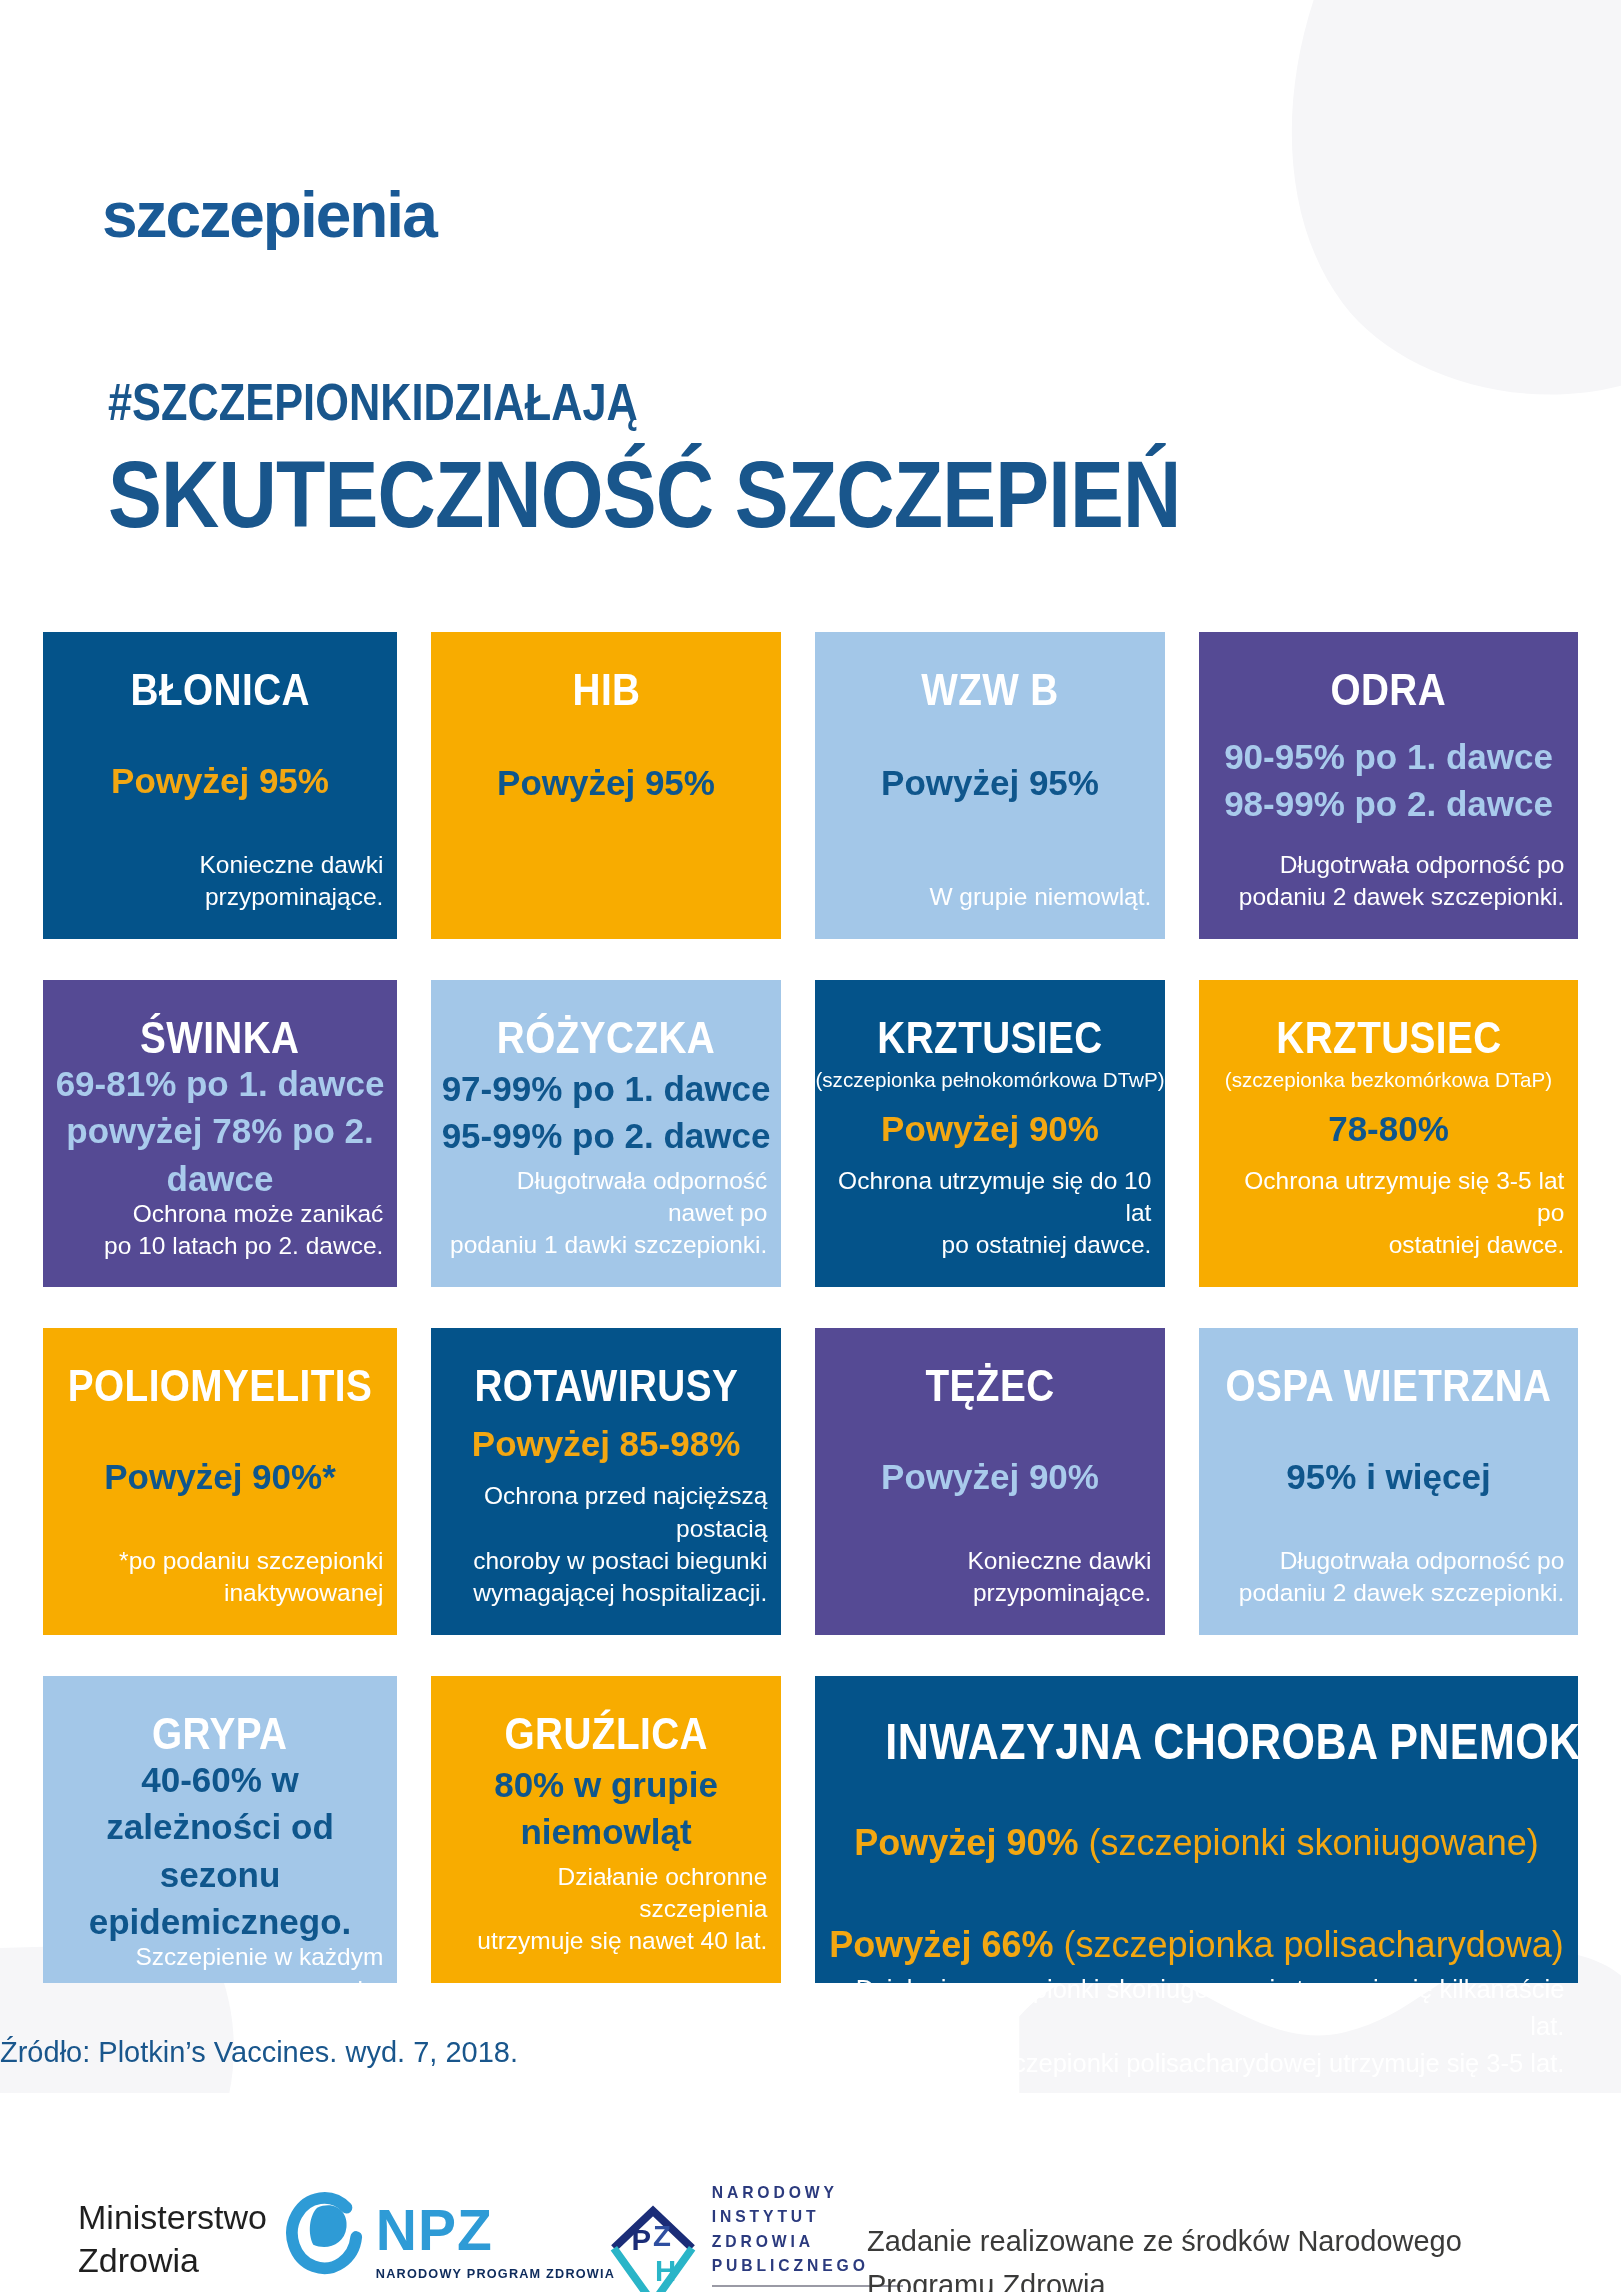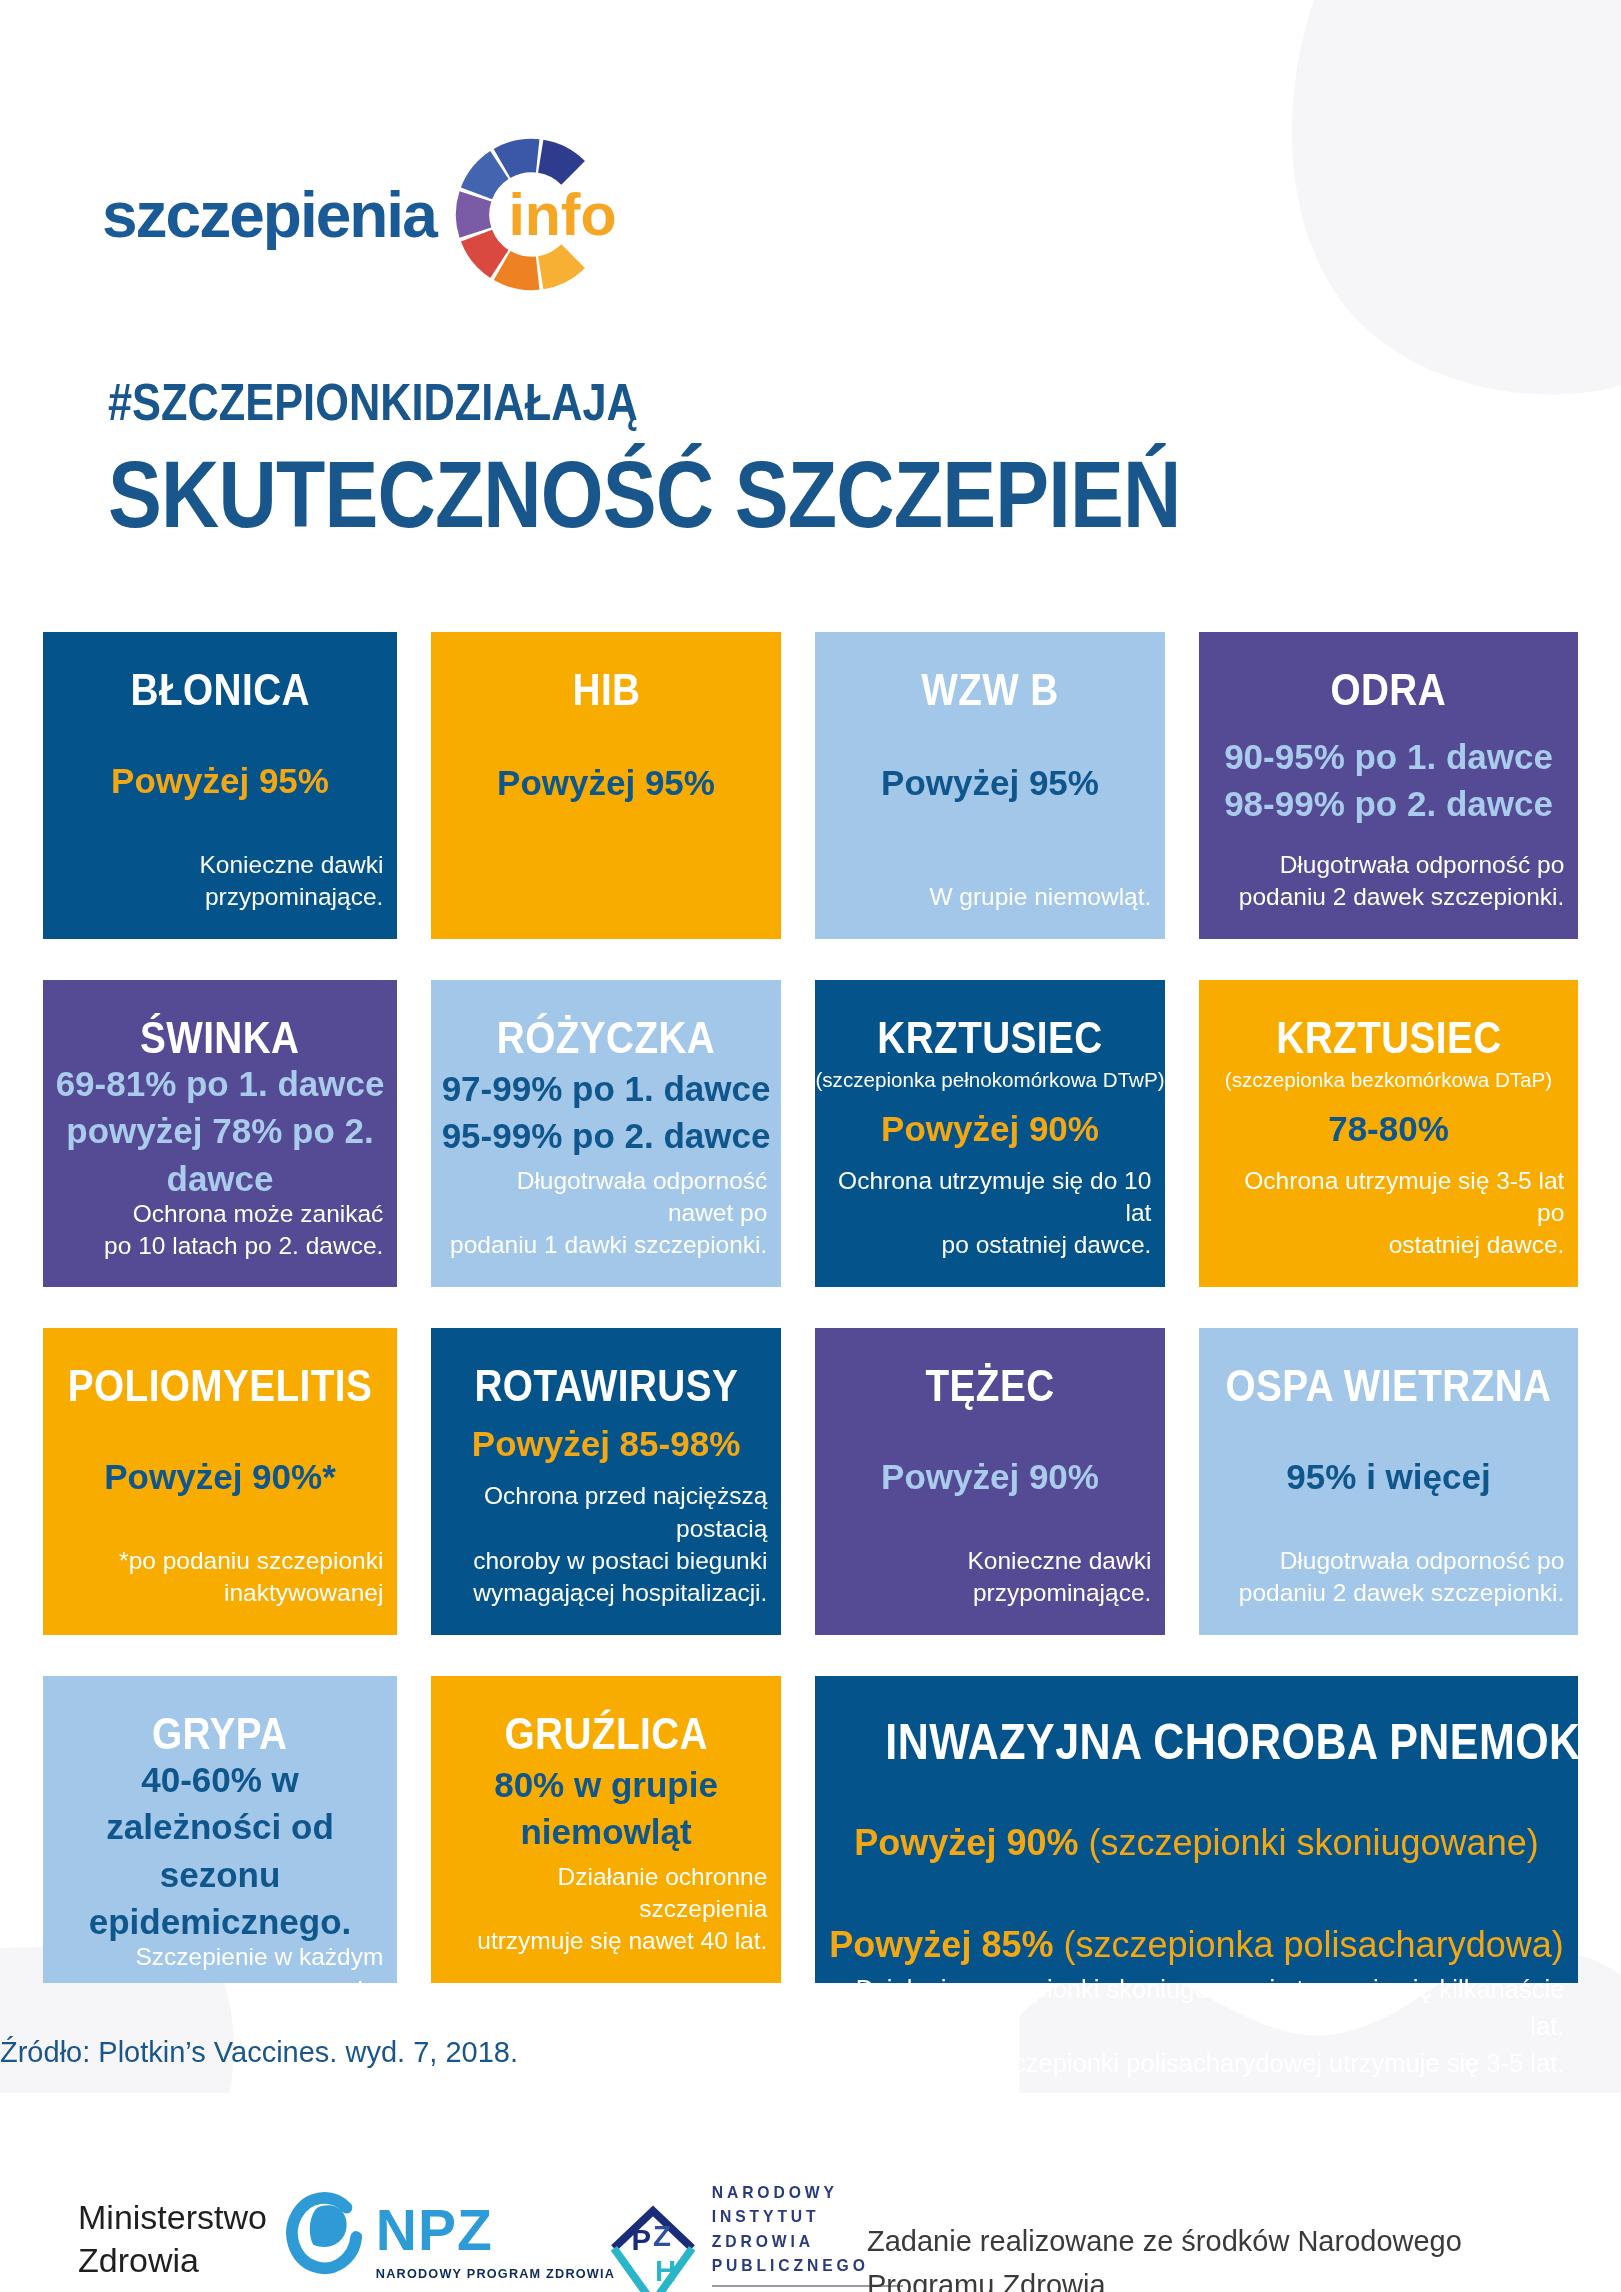--- a/index.html
+++ b/index.html
@@ -89,32 +89,20 @@
   <svg class="deco" style="left:0; top:1936px;" width="1621" height="165" viewBox="0 0 1654 168">
     <path d="M0,12 L212,6 C238,58 244,110 234,160 L0,160 Z" fill="#F6F6F8"></path>
     <path d="M1040,82 C1082,34 1144,20 1204,48 C1266,78 1312,112 1372,98
              C1442,82 1472,30 1542,18 C1592,9 1632,22 1654,40 L1654,160 L1040,160 Z" fill="#F6F6F8"></path>
   </svg>
 
   <div class="content">
 
     <div class="logo">
       <span class="logo-word">szczepienia</span>
-      <span class="logo-mark">
-        <svg width="165" height="165" viewBox="0 0 168 168">
-          <path d="M126.4,41.6 A60,60 0 0 0 93.4,24.7" stroke="#2E3C8E" stroke-width="34" fill="none"></path>
-          <path d="M90.3,24.3 A60,60 0 0 0 54,32" stroke="#3A57A8" stroke-width="34" fill="none"></path>
-          <path d="M51.3,33.7 A60,60 0 0 0 28,62.5" stroke="#4365AF" stroke-width="34" fill="none"></path>
-          <path d="M26.9,65.5 A60,60 0 0 0 26.9,102.5" stroke="#7A5BA6" stroke-width="34" fill="none"></path>
-          <path d="M28,105.5 A60,60 0 0 0 51.3,134.3" stroke="#D9493F" stroke-width="34" fill="none"></path>
-          <path d="M54,136 A60,60 0 0 0 90.3,143.7" stroke="#EE8122" stroke-width="34" fill="none"></path>
-          <path d="M93.4,143.3 A60,60 0 0 0 126.4,126.4" stroke="#F7B033" stroke-width="34" fill="none"></path>
-        </svg>
-        <span class="logo-info">info</span>
-      </span>
     </div>
 
     <div class="header">
       <div class="hashtag">
         <span class="cx">#SZCZEPIONKIDZIAŁAJĄ</span>
       </div>
       <div class="main-title">
         <span class="cx">SKUTECZNOŚĆ SZCZEPIEŃ</span>
       </div>
     </div>
@@ -278,21 +266,21 @@
 utrzymuje się nawet 40 lat.</div>
       </div>
 
       <div class="card theme-dark-blue wide">
         <div class="card-head">
             <div class="card-title"><span class="tcond">INWAZYJNA CHOROBA PNEMOKOKOWA</span></div>
           </div>
         <div class="card-mid">
           <div class="card-value">
             <div class="vline"><span class="vb">Powyżej 90%</span><span class="vr"> (szczepionki skoniugowane)</span></div>
-            <div class="vline"><span class="vb">Powyżej 85%</span><span class="vr"> (szczepionka polisacharydowa)</span></div>
+            <div class="vline"><span class="vb">Powyżej 66%</span><span class="vr"> (szczepionka polisacharydowa)</span></div>
           </div>
         </div>
         <div class="card-note">Działanie szczepionki skoniugowanej utrzymuje się kilkanaście lat.
 Działanie szczepionki polisacharydowej utrzymuje się 3-5 lat.</div>
       </div>
 
     </div>
 
     <div class="source">Źródło: Plotkin’s Vaccines. wyd. 7, 2018.</div>
 

